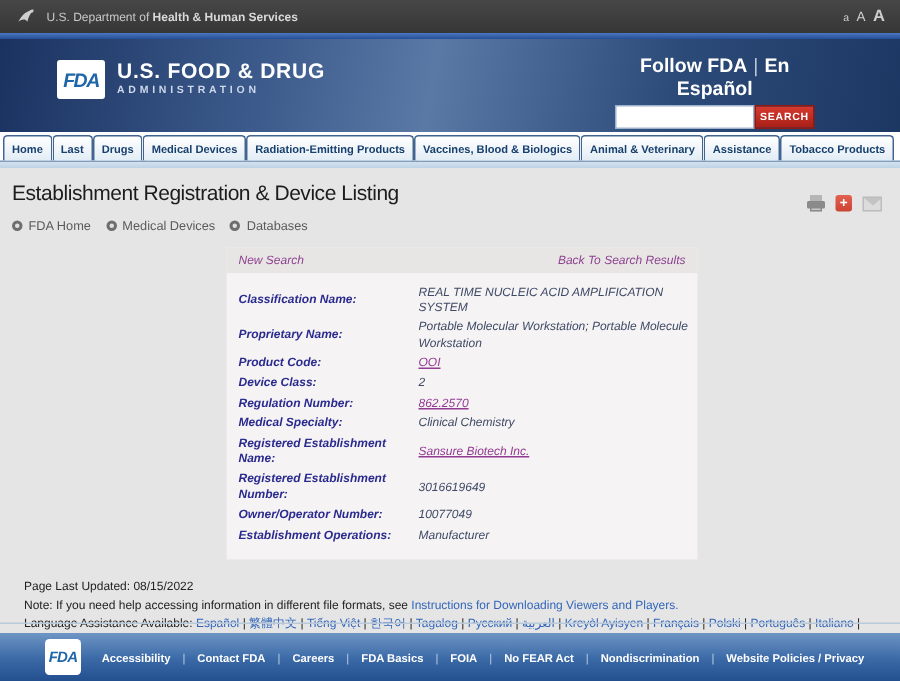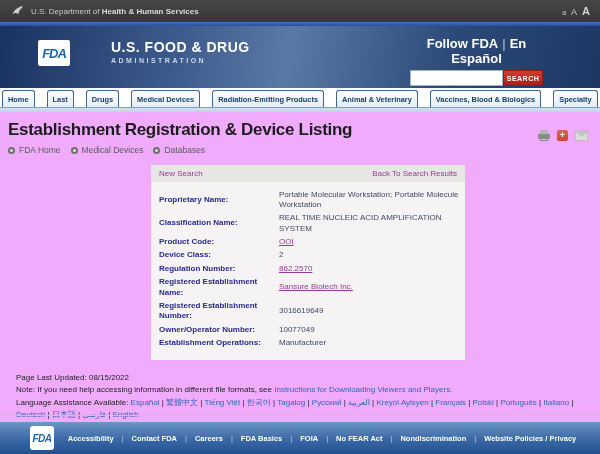--- a/index.html
+++ b/index.html
@@ -1,65 +1,65 @@
 <!DOCTYPE html>
 <html><head>
 <meta charset="utf-8">
 <style>
   * { margin:0; padding:0; box-sizing:border-box; }
   body { font-family:"Liberation Sans", sans-serif; background:#fff; }
-  .page { position:relative; width:600px; height:454px; background:#f0abfc; overflow:hidden; }
+  .page { position:relative; width:600px; height:454px; background:#e5e5e5; overflow:hidden; }
 
   
   .hhs-bar { height:22px; background:linear-gradient(#474747,#363636); display:flex; align-items:center; padding:0 10px; }
   .hhs-left { display:flex; align-items:center; gap:6px; color:#c9c9c9; font-size:8px; }
   .hhs-left b { color:#d9d9d9; }
   .font-sizer { margin-left:auto; color:#cfcfcf; display:flex; align-items:baseline; gap:5px; }
   .fs-a1{font-size:7px;} .fs-a2{font-size:9px;} .fs-a3{font-size:11px; font-weight:bold;}
 
   .blue-line { height:4px; background:linear-gradient(#4a78c0,#274e96); }
 
   
   .fda-header { position:relative; height:62px; background:linear-gradient(100deg,#1a3260 0%,#3d5c8d 30%,#5a79a5 48%,#2c4a78 75%,#1d3763 100%); }
   .fda-logo-box { position:absolute; left:38px; top:14px; width:32px; height:26px; background:#fff; border-radius:2px; display:flex; align-items:center; justify-content:center; }
   .fda-logo-text { color:#1f66a8; font-weight:bold; font-size:13px; letter-spacing:-1px; font-style:italic; }
-  .fda-wordmark { position:absolute; left:78px; top:13px; color:#fff;margin-left:33px; }
+  .fda-wordmark { position:absolute; left:78px; top:13px; color:#fff; }
   .fda-wordmark .l1 { font-size:14px; font-weight:bold; letter-spacing:.5px; }
   .fda-wordmark .l2 { font-size:7px; font-weight:bold; letter-spacing:2.5px; color:#cdd9ea; margin-top:2px; }
   .header-right { position:absolute; right:57px; top:10px; width:133px; }
   .follow-row { color:#fff; font-size:13px; font-weight:bold; text-align:center; margin-bottom:4px; }
   .follow-row .sep { color:#b9c6dc; margin:0 4px; font-weight:normal; }
   .search-row { display:flex; }
   .search-input { width:93px; height:16px; border:1px solid #9db2cc; background:#fff; font-size:8px; padding:0 3px; }
   .search-btn { width:40px; height:16px; background:linear-gradient(#d63a2f,#a81f17); color:#fff; border:1px solid #8e1a13; font-size:7px; font-weight:bold; letter-spacing:.5px; cursor:pointer; }
 
   
   .nav-bar { background:#fff; padding:2px 2px 0 2px; }
-  .nav-tabs { display:flex; gap:12px; }
+  .nav-tabs { display:flex; gap:0; }
   .nav-tab { flex:0 0 auto; white-space:nowrap; font-size:7.4px; font-weight:bold; color:#17406e; background:linear-gradient(#ffffff,#e2ecf5); border:1px solid #41658f; border-bottom:none; border-radius:3px 3px 0 0; padding:4px 5px 3px; cursor:pointer; }
   .nav-strip { height:5px; background:linear-gradient(#d4e2ef,#bed3e6); border-top:1px solid #7f9dbd; }
 
   
   .main { padding:8px 8px 0; }
-  .page-title { font-size:17px; font-weight:bold; color:#1c1c1c; letter-spacing:-.3px; }
+  .page-title { font-size:14px; font-weight:normal; color:#1c1c1c; letter-spacing:-.3px; }
   .title-row { display:flex; align-items:flex-start; }
   .title-icons { margin-left:auto; display:flex; align-items:center; gap:7px; padding-top:10px; padding-right:4px; }
   .icon-print { width:12px; height:11px; position:relative; }
   .icon-print .body { position:absolute; left:0; top:4px; width:12px; height:5px; background:#8a8a8a; border-radius:1px; }
   .icon-print .paper { position:absolute; left:2px; top:0; width:8px; height:4px; background:#b5b5b5; }
   .icon-print .tray { position:absolute; left:2px; top:8px; width:8px; height:3px; background:#c9c9c9; border:1px solid #8a8a8a; }
   .icon-share { width:11px; height:11px; background:linear-gradient(#e2614f,#cc4434); border-radius:2px; color:#fff; font-size:9px; font-weight:bold; line-height:10px; text-align:center; }
   .icon-mail { width:13px; height:10px; background:#dcdcdc; border:1px solid #bdbdbd; position:relative; }
   .icon-mail::after { content:""; position:absolute; left:0; top:0; border-left:6px solid transparent; border-right:6px solid transparent; border-top:5px solid #c3c3c3; }
   .breadcrumb { display:flex; align-items:center; gap:10px; margin-top:4px; font-size:8.5px; color:#5a5a5a; }
   .crumb { display:flex; align-items:center; gap:4px; cursor:pointer; }
   .crumb-bullet { width:7px; height:7px; border-radius:50%; background:#e0e0e0; border:2px solid #6e6e6e; }
 
   
-  .result-box { width:314px; margin:10px 0 0 143px; background:#f5f3f3; padding-bottom:10px; }
+  .result-box { width:314px; margin:10px 0 0 143px; background:#f5f3f3; padding-bottom:10px;font-style:italic; }
   .result-header { display:flex; justify-content:space-between; background:#e8e5e5; padding:4px 8px; font-size:8px; }
   .result-header a { color:#8e4290; text-decoration:none; cursor:pointer; }
   .result-table { width:100%; border-collapse:collapse; margin-top:6px; }
   .result-table td { vertical-align:middle; font-size:8px; padding:1.5px 4px; line-height:1.3; }
   .result-table td.lbl { width:124px; font-weight:bold; color:#2a2a8f; padding-left:8px; }
   .result-table td.val { color:#3e4a66; }
   .result-table td.val a { color:#933a95; text-decoration:underline; cursor:pointer;margin-top:16px; }
 
   
   .footer-text { padding:12px 8px 0; font-size:8px; color:#222; line-height:1.55; }
@@ -119,23 +119,23 @@
     </div>
   </div>
 
   <div class="nav-bar">
     <div class="nav-tabs">
       <div class="nav-tab"><span>Home</span></div>
         <div class="nav-tab"><span>Last</span></div>
         <div class="nav-tab"><span>Drugs</span></div>
         <div class="nav-tab"><span>Medical Devices</span></div>
         <div class="nav-tab"><span>Radiation-Emitting Products</span></div>
+        <div class="nav-tab"><span>Vaccines, Blood &amp; Biologics</span></div>
         <div class="nav-tab"><span>Animal &amp; Veterinary</span></div>
-        <div class="nav-tab"><span>Vaccines, Blood &amp; Biologics</span></div>
-        <div class="nav-tab"><span>Specialty</span></div>
+        <div class="nav-tab"><span>Assistance</span></div>
         <div class="nav-tab"><span>Tobacco Products</span></div>
     </div>
   </div>
   <div class="nav-strip"></div>
 
   <div class="main">
     <div class="title-row">
       <h1 class="page-title">Establishment Registration &amp; Device Listing</h1>
       <div class="title-icons">
         <span class="icon-print">
@@ -163,52 +163,59 @@
     </div>
 
     <div class="result-box">
       <div class="result-header">
         <a>New Search</a>
         <a>Back To Search Results</a>
       </div>
       <table class="result-table">
         <tbody>
           <tr>
+              <td class="lbl">Classification Name:</td>
+              <td class="val">
+                <span>REAL TIME NUCLEIC ACID AMPLIFICATION SYSTEM</span>
+                
+              </td>
+            </tr>
+            <tr>
               <td class="lbl">Proprietary Name:</td>
               <td class="val">
                 <span>Portable Molecular Workstation; Portable Molecule Workstation</span>
                 
               </td>
             </tr>
             <tr>
-              <td class="lbl">Classification Name:</td>
-              <td class="val">
-                <span>REAL TIME NUCLEIC ACID AMPLIFICATION SYSTEM</span>
-                
-              </td>
-            </tr>
-            <tr>
               <td class="lbl">Product Code:</td>
               <td class="val">
                 
                 <a>OOI</a>
               </td>
             </tr>
             <tr>
               <td class="lbl">Device Class:</td>
               <td class="val">
                 <span>2</span>
                 
               </td>
             </tr>
             <tr>
               <td class="lbl">Regulation Number:</td>
               <td class="val">
                 
                 <a>862.2570</a>
+              </td>
+            </tr>
+            <tr>
+              <td class="lbl">Medical Specialty:</td>
+              <td class="val">
+                <span>Clinical Chemistry</span>
+                
               </td>
             </tr>
             <tr>
               <td class="lbl">Registered Establishment Name:</td>
               <td class="val">
                 
                 <a>Sansure Biotech Inc.</a>
               </td>
             </tr>
             <tr>

